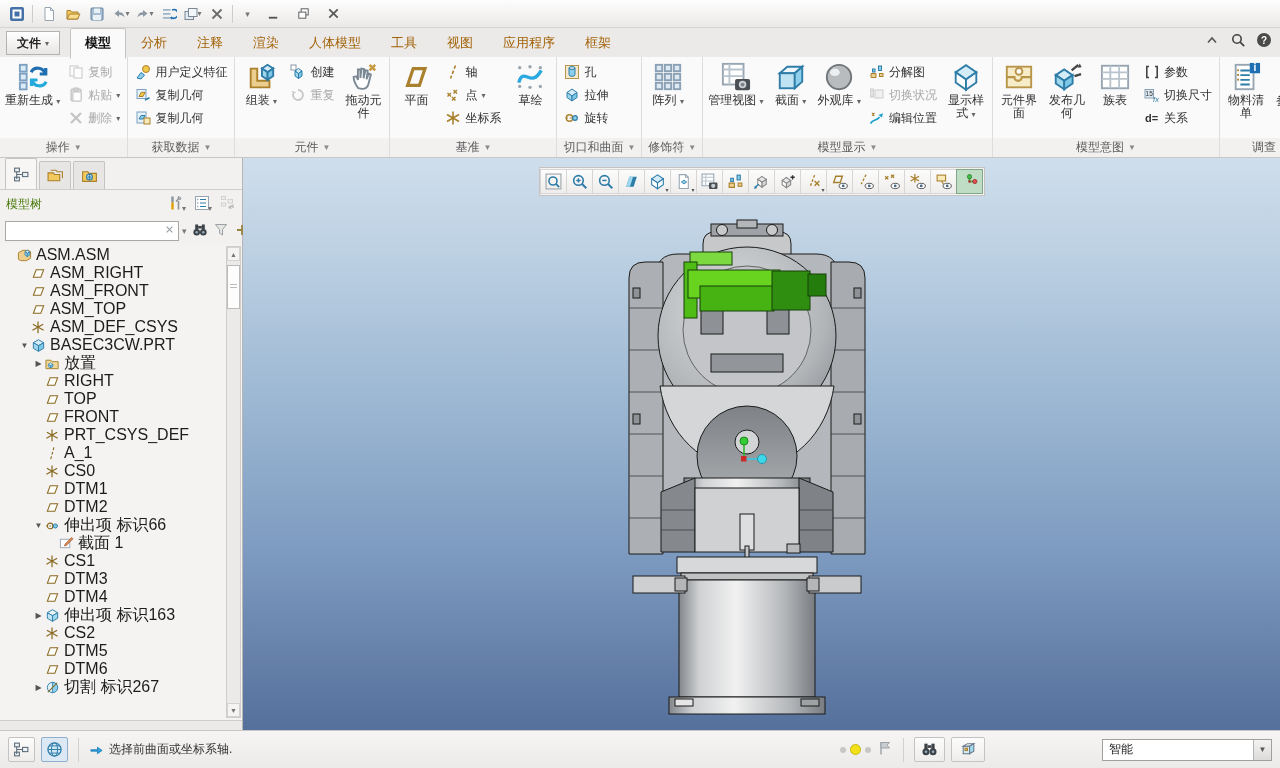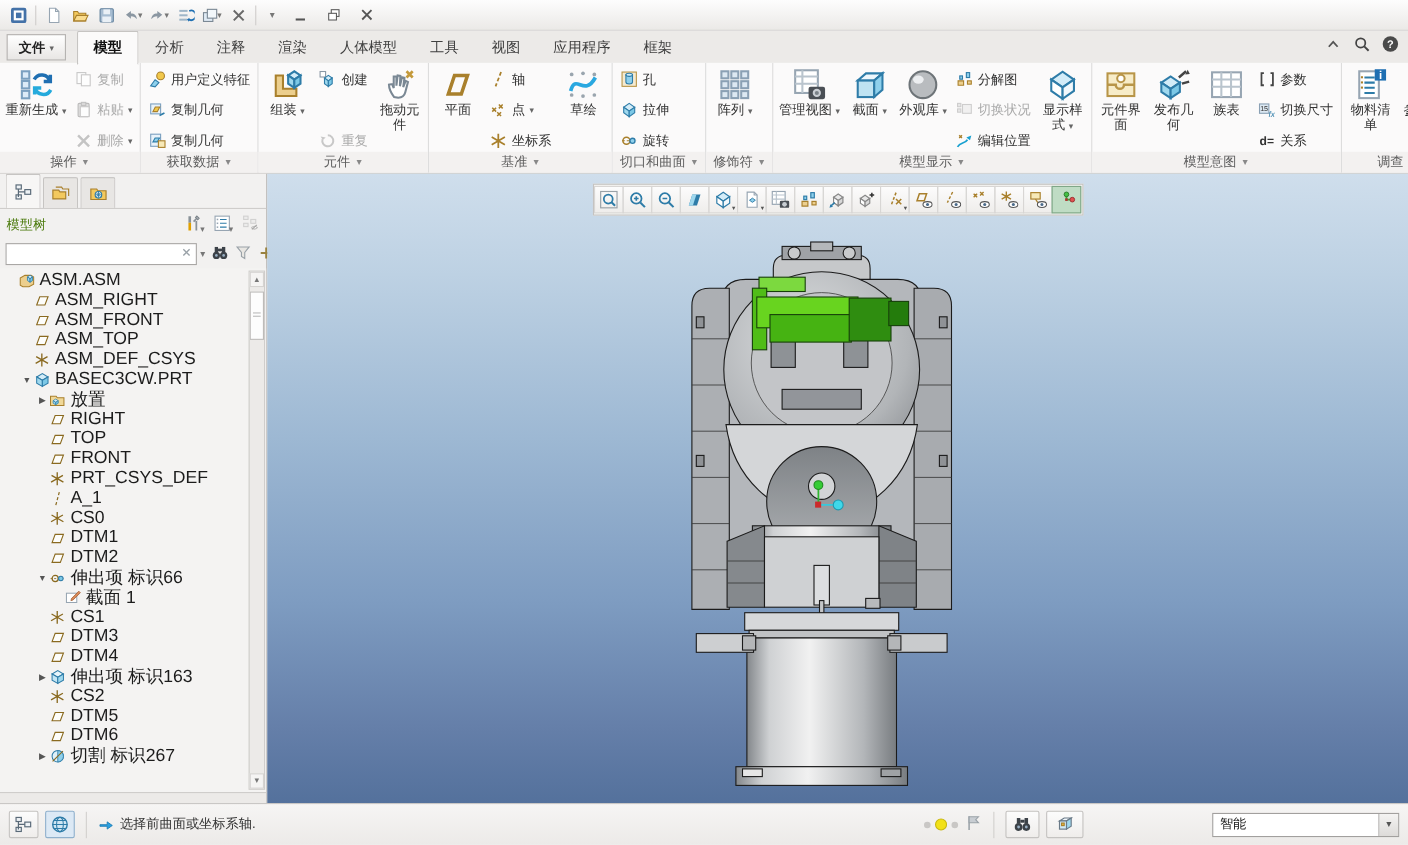--- a/index.html
+++ b/index.html
@@ -16,35 +16,35 @@
 .qat-caret{font-size:8px;color:#777;margin-left:-2px}
 .title-text{flex:1;text-align:center;font-weight:bold;font-size:13px;color:#1a1a1a;white-space:nowrap;overflow:hidden}
 .winctl{display:flex;gap:4px}
 .win-btn{width:26px;height:20px;display:flex;align-items:center;justify-content:center}
 
 
 .tabrow{height:29px;flex:none;display:flex;align-items:flex-end;background:#eceae8;padding:0 0 0 6px;position:relative}
 .file-btn{height:24px;margin-bottom:2px;border:1px solid #b5b3b1;background:linear-gradient(#fff,#e8e6e4);padding:0 10px;display:flex;align-items:center;gap:4px;font-weight:bold}
 .file-btn .caret{font-size:8px;color:#666}
 .tabs{display:flex;margin-left:10px;height:100%;align-items:flex-start}
-.tab{padding:5px 14px 6px;color:#404040;border:1px solid transparent;font-size:13px}
+.tab{padding:5px 14px 6px;color:#a16207;border:1px solid transparent;font-size:13px}
 .tab.active{background:#fbfafa;border-color:#c6c4c2;border-bottom-color:#fbfafa;font-weight:bold;color:#111;border-radius:2px 2px 0 0}
 .tab-right{position:absolute;right:8px;top:4px;display:flex;align-items:center;gap:10px}
 
 
 .ribbon{height:101px;flex:none;display:flex;background:#fbfafa;border-bottom:1px solid #c9c7c5;overflow:hidden}
 .rgroup{display:flex;flex-direction:column;border-right:1px solid #ddd;flex:none}
 .rcontent{flex:1;display:flex;align-items:stretch;padding:2px 3px 0;gap:2px}
 .rlabel{height:19px;flex:none;display:flex;align-items:center;justify-content:center;gap:4px;color:#5d5d5d;background:#f3f1f0;font-size:12px;white-space:nowrap;padding:0 6px}
 .rlabel .caret{font-size:8px;color:#888}
 .rbig{min-width:46px;max-width:60px;padding:3px 2px 1px;display:flex;flex-direction:column;align-items:center;text-align:center;line-height:13px;color:#333;border-radius:2px}
 .rbig.wrap{max-width:46px}
 .rbig .blabel{margin-top:2px;word-break:break-all}
 .rbig .caret{font-size:8px;color:#666}
-.rstack{display:flex;flex-direction:column;justify-content:space-between;padding-top:3px;gap:3px}
+.rstack{display:flex;flex-direction:column;justify-content:flex-start;padding-top:3px;gap:3px}
 .rsmall{height:20px;display:flex;align-items:center;gap:4px;padding:0 4px;color:#333;white-space:nowrap;border-radius:2px}
 .rsmall .caret{font-size:8px;color:#666}
 .disabled{color:#a9a9a9!important}
 .disabled .icon{filter:grayscale(1) opacity(.5)}
 
 
 .main{flex:1;display:flex;min-height:0}
 .tree-panel{width:243px;flex:none;background:#f2f1f0;border-right:1px solid #b7b5b3;display:flex;flex-direction:column}
 .ptabs{height:32px;flex:none;display:flex;align-items:flex-end;padding-left:5px;gap:2px;border-bottom:1px solid #cfcdcb}
 .ptab{width:32px;height:28px;display:flex;align-items:center;justify-content:center;border:1px solid #c6c4c2;border-bottom:none;background:#e8e6e4;border-radius:2px 2px 0 0}

